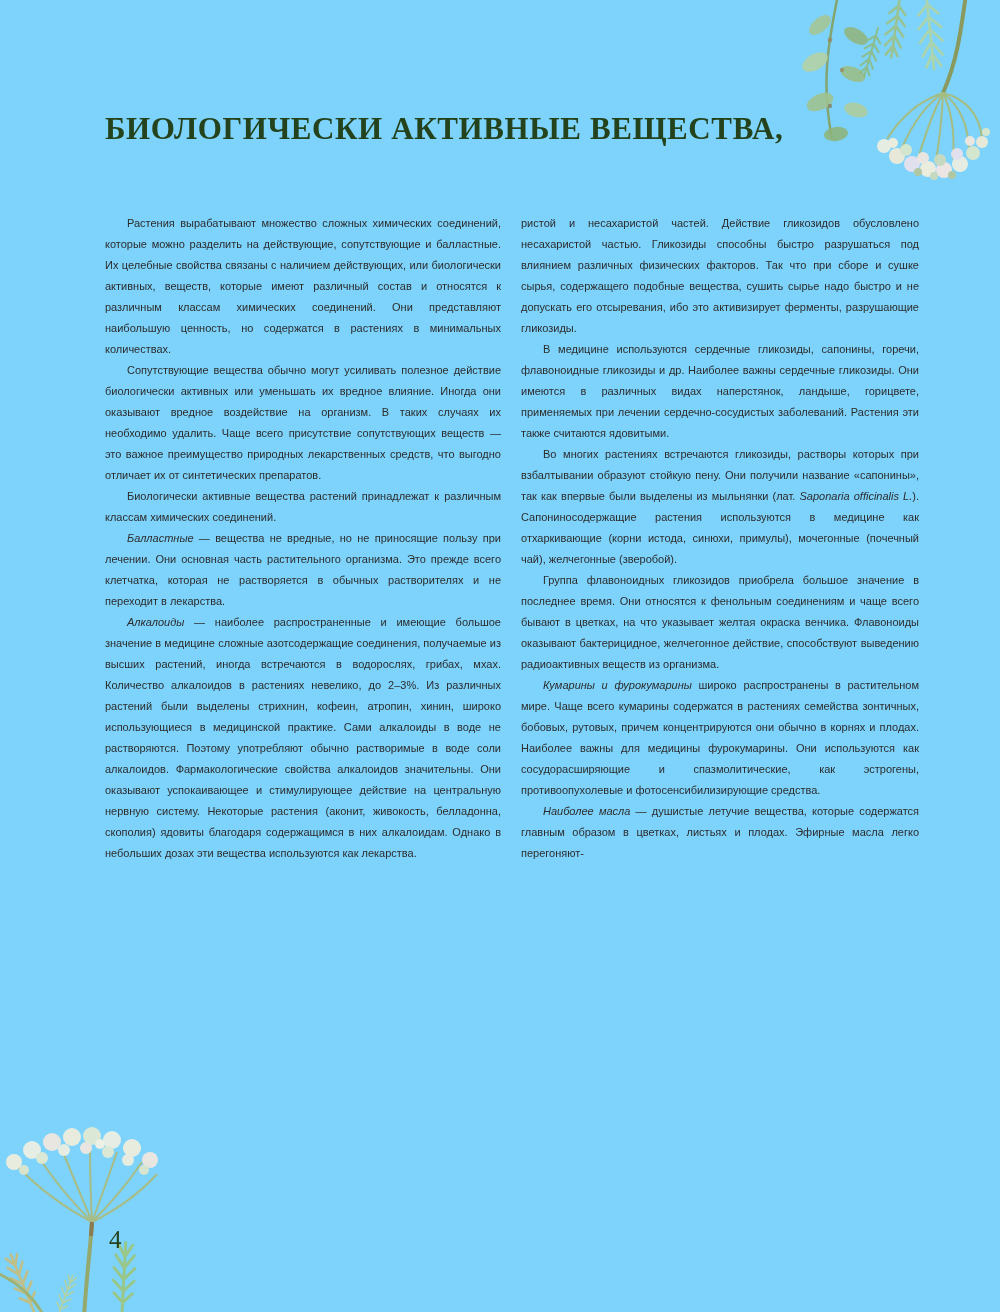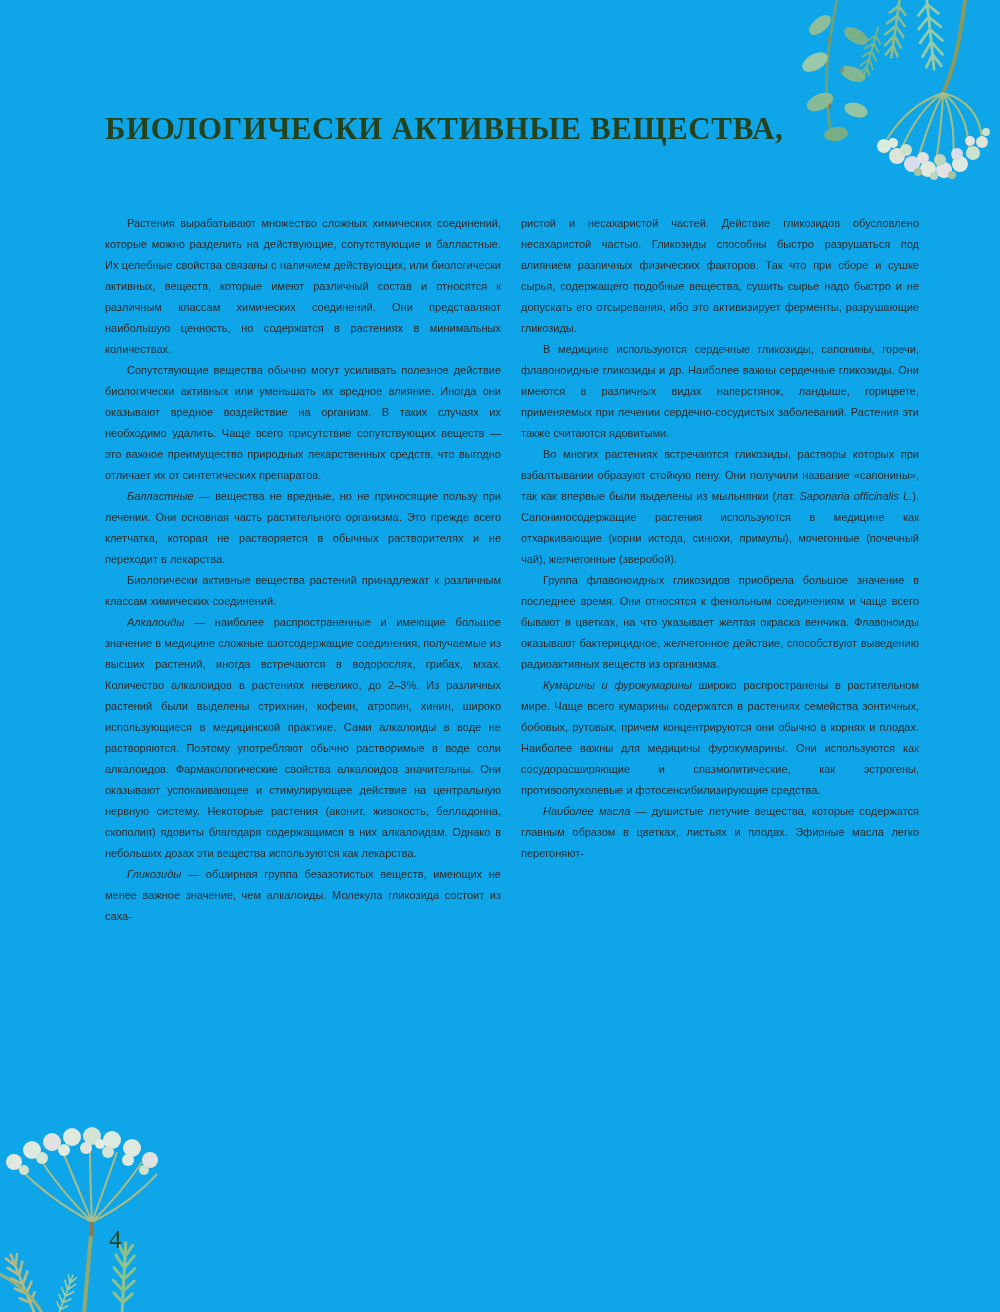--- a/index.html
+++ b/index.html
@@ -1,18 +1,18 @@
 <!DOCTYPE html>
 <html lang="ru"><head>
 <meta charset="utf-8">
 <style>
   html,body{margin:0;padding:0;background:#e9e7e2;}
   .page{
     position:relative;width:1000px;height:1312px;margin:0 auto;
-    background:#0ea5e9;overflow:hidden;
+    background:#7dd3fc;overflow:hidden;
     font-family:"Liberation Sans",sans-serif;
   }
   .decor{position:absolute;z-index:0;pointer-events:none;}
   .decor-tr{top:0;right:0;}
   .decor-bl{left:0;bottom:0;}
   .title{
     position:absolute;left:105px;top:84px;width:830px;z-index:2;
     font-family:"Liberation Serif","DejaVu Serif",serif;
     font-weight:700;color:#24431d;font-size:31px;line-height:47px;
     letter-spacing:0.6px;
@@ -134,24 +134,23 @@
   </svg>
 
   <h1 class="title">
     <div>БИОЛОГИЧЕСКИ АКТИВНЫЕ ВЕЩЕСТВА,</div>
   </h1>
 
   <div class="columns">
     <div class="col col-left">
       <p class="para"><i></i><span>Растения вырабатывают множество сложных химических соединений, которые можно разделить на действующие, сопутствующие и балластные. Их целебные свойства связаны с наличием действующих, или биологически активных, веществ, которые имеют различный состав и относятся к различным классам химических соединений. Они представляют наибольшую ценность, но содержатся в растениях в минимальных количествах.</span><i></i><span></span></p>
       <p class="para"><i></i><span>Сопутствующие вещества обычно могут усиливать полезное действие биологически активных или уменьшать их вредное влияние. Иногда они оказывают вредное воздействие на организм. В таких случаях их необходимо удалить. Чаще всего присутствие сопутствующих веществ — это важное преимущество природных лекарственных средств, что выгодно отличает их от синтетических препаратов.</span><i></i><span></span></p>
+      <p class="para"><i></i><span>Биологически активные вещества растений принадлежат к различным классам химических соединений.</span><i></i><span></span></p>
       <p class="para"><i>Балластные</i><span> — вещества не вредные, но не приносящие пользу при лечении. Они основная часть растительного организма. Это прежде всего клетчатка, которая не растворяется в обычных растворителях и не переходит в лекарства.</span><i></i><span></span></p>
-      <p class="para"><i></i><span>Биологически активные вещества растений принадлежат к различным классам химических соединений.</span><i></i><span></span></p>
       <p class="para"><i>Алкалоиды</i><span> — наиболее распространенные и имеющие большое значение в медицине сложные азотсодержащие соединения, получаемые из высших растений, иногда встречаются в водорослях, грибах, мхах. Количество алкалоидов в растениях невелико, до 2–3%. Из различных растений были выделены стрихнин, кофеин, атропин, хинин, широко использующиеся в медицинской практике. Сами алкалоиды в воде не растворяются. Поэтому употребляют обычно растворимые в воде соли алкалоидов. Фармакологические свойства алкалоидов значительны. Они оказывают успокаивающее и стимулирующее действие на центральную нервную систему. Некоторые растения (аконит, живокость, белладонна, скополия) ядовиты благодаря содержащимся в них алкалоидам. Однако в небольших дозах эти вещества используются как лекарства.</span><i></i><span></span></p>
-      <p class="para"><i>Гликозиды</i><span> — обширная группа безазотистых веществ, имеющих не менее важное значение, чем алкалоиды. Молекула гликозида состоит из саха-</span><i></i><span></span></p>
     </div>
     <div class="col col-right">
       <p class="para noindent"><i></i><span>ристой и несахаристой частей. Действие гликозидов обусловлено несахаристой частью. Гликозиды способны быстро разрушаться под влиянием различных физических факторов. Так что при сборе и сушке сырья, содержащего подобные вещества, сушить сырье надо быстро и не допускать его отсыревания, ибо это активизирует ферменты, разрушающие гликозиды.</span><i></i><span></span></p>
       <p class="para"><i></i><span>В медицине используются сердечные гликозиды, сапонины, горечи, флавоноидные гликозиды и др. Наиболее важны сердечные гликозиды. Они имеются в различных видах наперстянок, ландыше, горицвете, применяемых при лечении сердечно-сосудистых заболеваний. Растения эти также считаются ядовитыми.</span><i></i><span></span></p>
       <p class="para"><i></i><span>Во многих растениях встречаются гликозиды, растворы которых при взбалтывании образуют стойкую пену. Они получили название «сапонины», так как впервые были выделены из мыльнянки (лат. </span><i>Saponaria officinalis L.</i><span>). Сапониносодержащие растения используются в медицине как отхаркивающие (корни истода, синюхи, примулы), мочегонные (почечный чай), желчегонные (зверобой).</span></p>
       <p class="para"><i></i><span>Группа флавоноидных гликозидов приобрела большое значение в последнее время. Они относятся к фенольным соединениям и чаще всего бывают в цветках, на что указывает желтая окраска венчика. Флавоноиды оказывают бактерицидное, желчегонное действие, способствуют выведению радиоактивных веществ из организма.</span><i></i><span></span></p>
       <p class="para"><i>Кумарины и фурокумарины</i><span> широко распространены в растительном мире. Чаще всего кумарины содержатся в растениях семейства зонтичных, бобовых, рутовых, причем концентрируются они обычно в корнях и плодах. Наиболее важны для медицины фурокумарины. Они используются как сосудорасширяющие и спазмолитические, как эстрогены, противоопухолевые и фотосенсибилизирующие средства.</span><i></i><span></span></p>
       <p class="para"><i>Наиболее масла</i><span> — душистые летучие вещества, которые содержатся главным образом в цветках, листьях и плодах. Эфирные масла легко перегоняют-</span><i></i><span></span></p>
     </div>
   </div>

